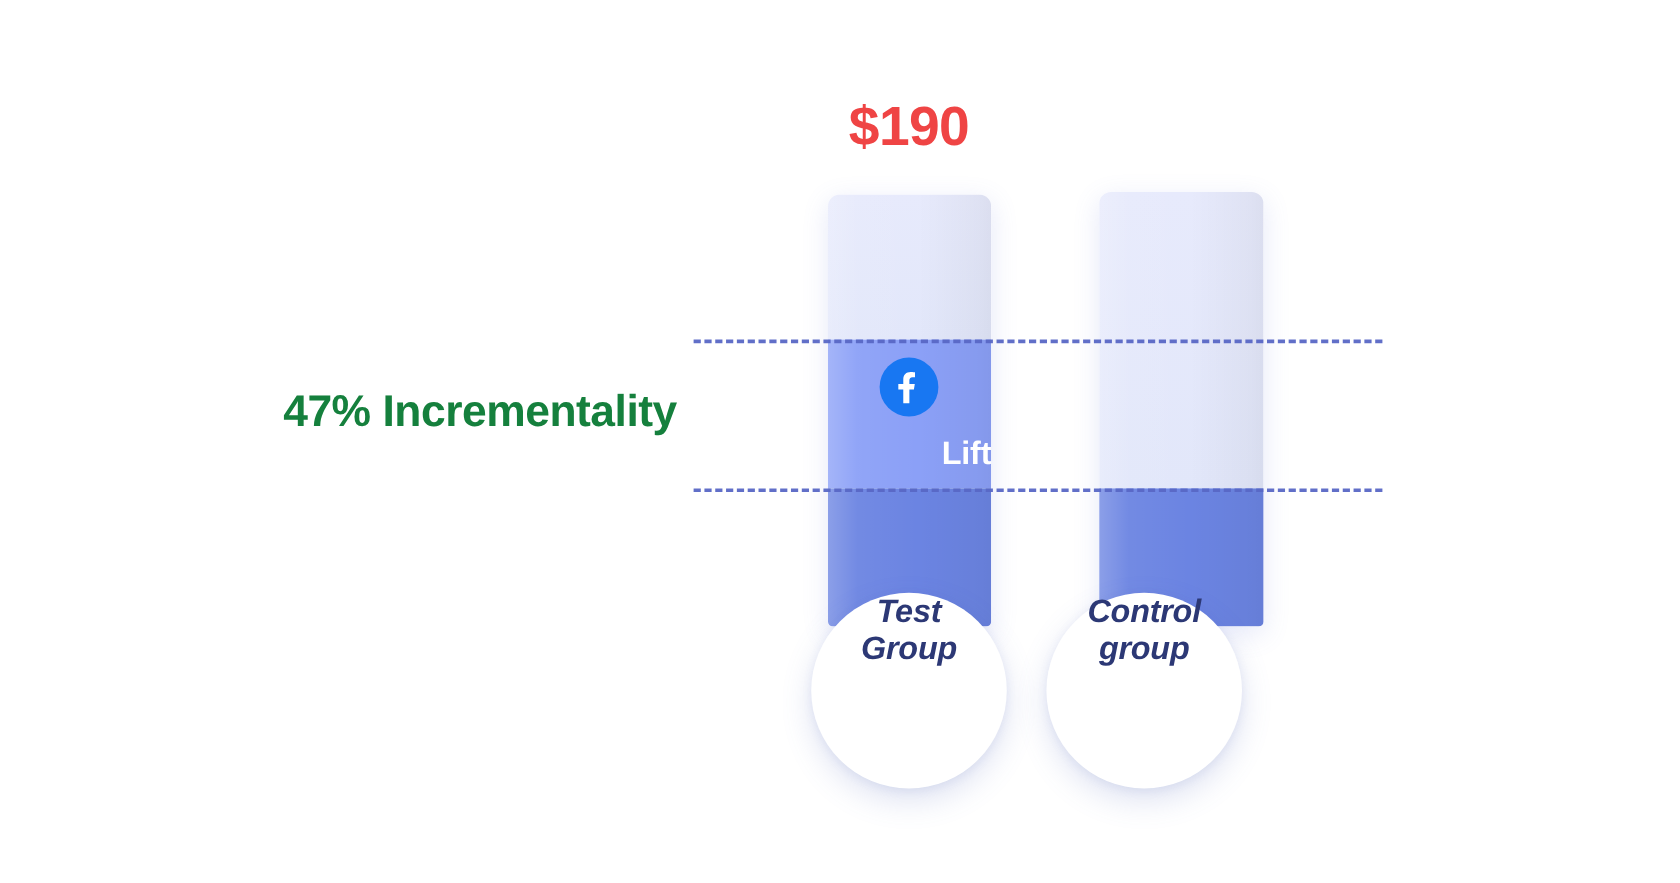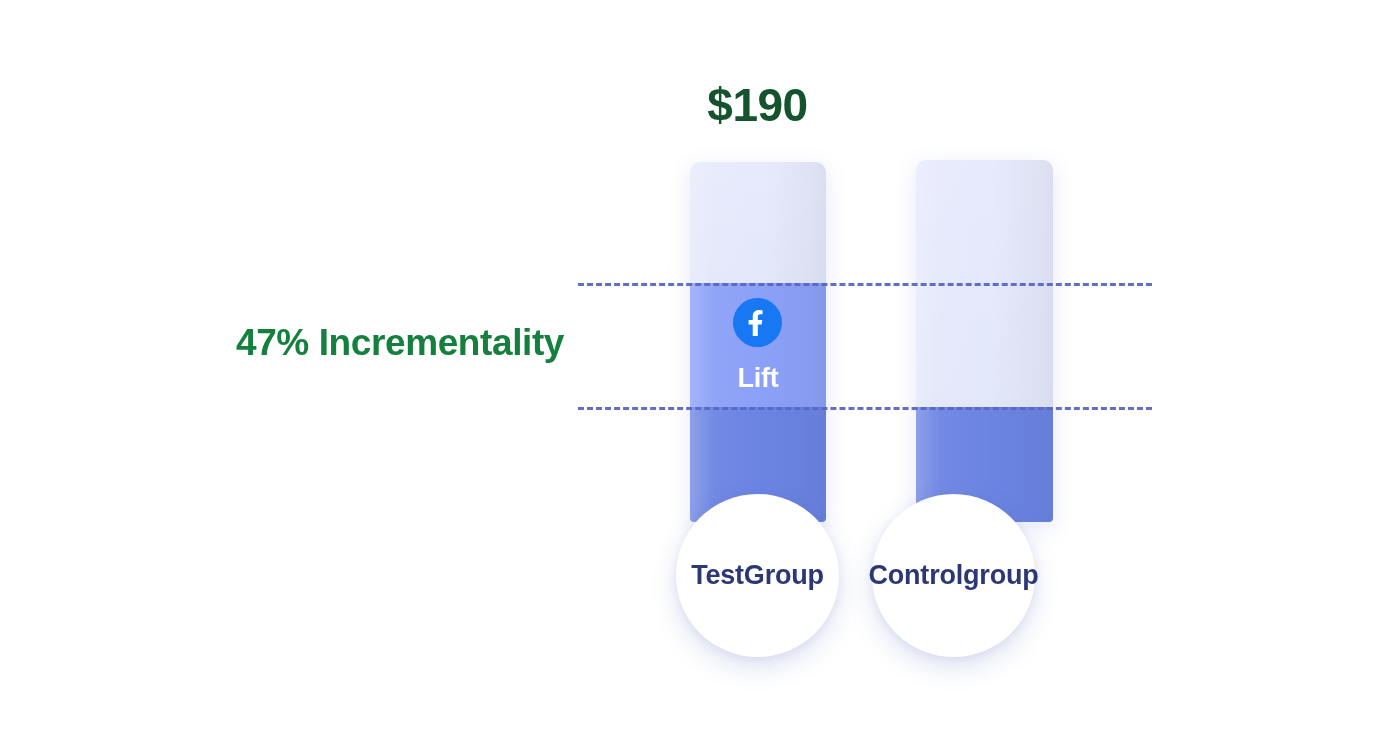--- a/index.html
+++ b/index.html
@@ -44,21 +44,21 @@
   }
   .guide-line.upper { top: 283px; }
   .guide-line.lower { top: 407px; }
 
   
   .value-label {
     position: absolute;
     font-size: 46px;
     font-weight: bold;
     letter-spacing: -0.5px;
-    color: #14532d;
+    color: #ef4444;
     text-align: center;
   }
   .value-label.test    { left: 640px; top: 78px; width: 235px; }
   .value-label.control { left: 866px; top: 78px; width: 235px; }
 
   
   .bar {
     position: absolute;
     overflow: hidden;
     border-radius: 10px 10px 4px 4px;
@@ -126,41 +126,42 @@
     align-items: center;
     justify-content: center;
   }
   .fb-badge svg { display: block; }
 
   .lift-caption {
     position: absolute;
     left: 690px;
     top: 363px;
     width: 136px;
-    text-align: center;
+    text-align: right;
     font-size: 27px;
     font-weight: bold;
     color: #ffffff;
     letter-spacing: -0.2px;
   }
 
   
   .group-circle {
     position: absolute;
     width: 163px;
     height: 163px;
     border-radius: 50%;
     background: #ffffff;
     box-shadow: 0 10px 26px rgba(90,110,190,0.20),
                 0 2px 8px rgba(90,110,190,0.10);
     display: flex;
-    flex-direction: row;
+    flex-direction: column;
     align-items: center;
-    justify-content: center;
+    justify-content: flex-start;
     line-height: 1.13;
+    font-style: italic;
   }
   .group-circle.test    { left: 676px; top: 494px; }
   .group-circle.control { left: 872px; top: 494px; }
   .group-circle span {
     font-size: 27px;
     font-weight: bold;
     color: #2C3875;
     letter-spacing: -0.2px;
   }
 </style>

